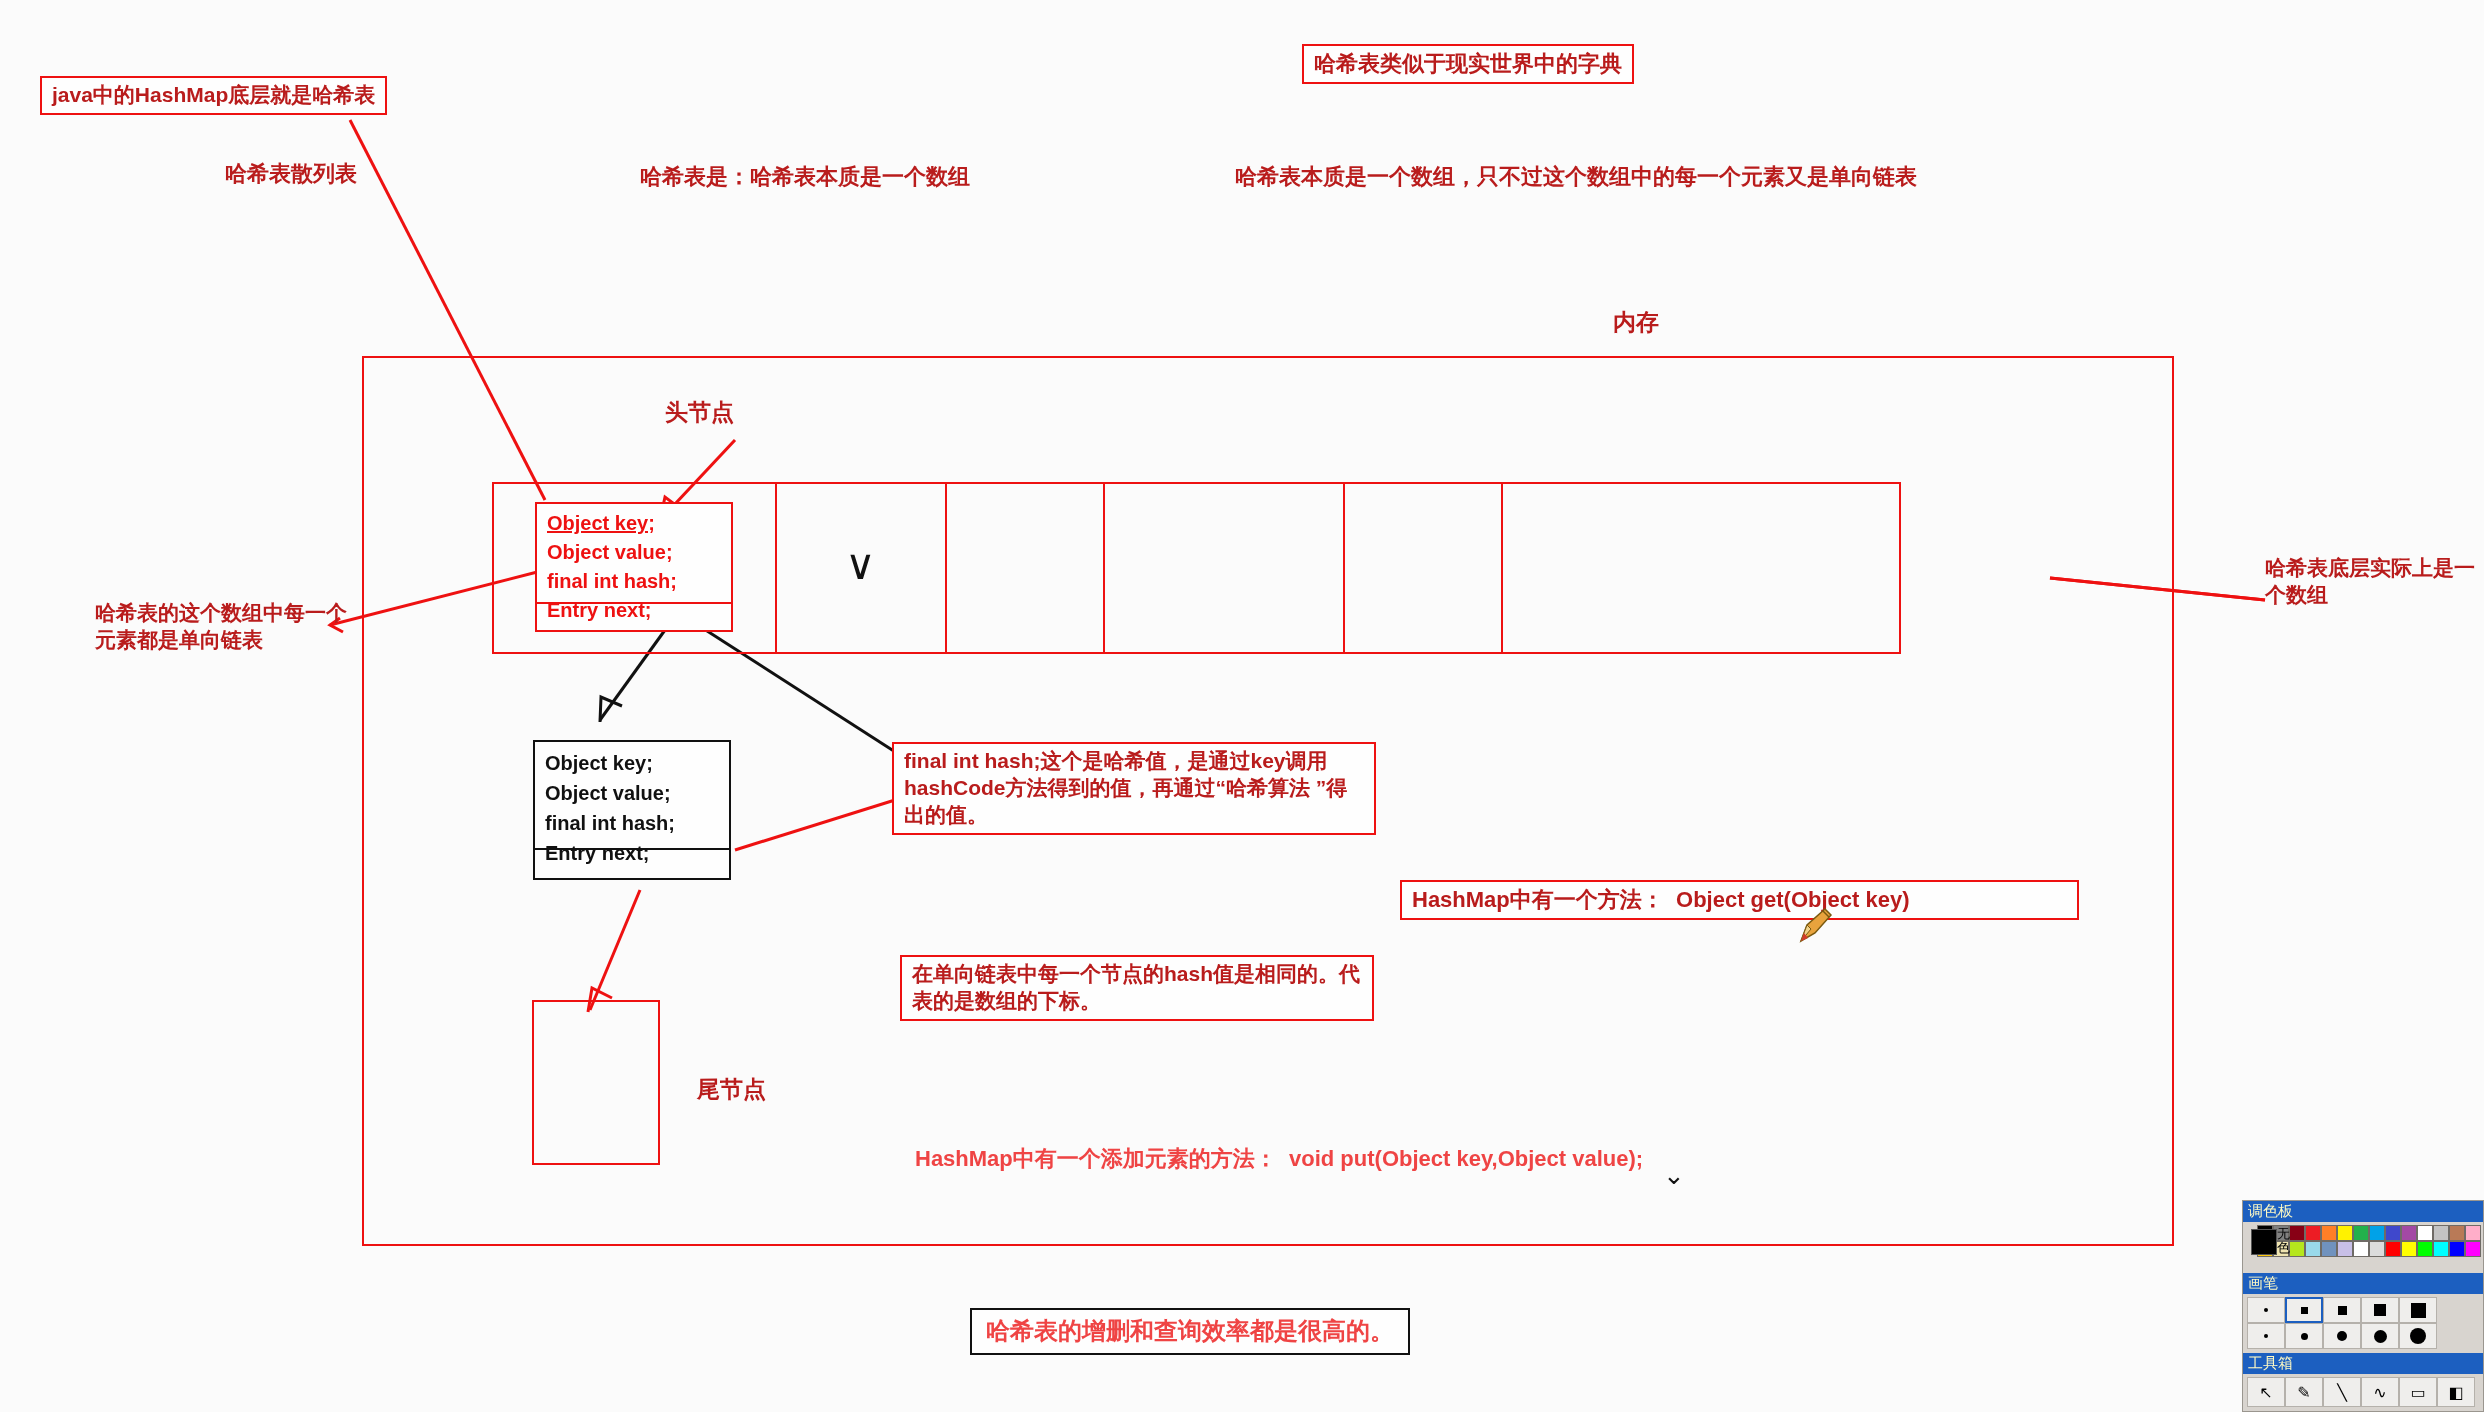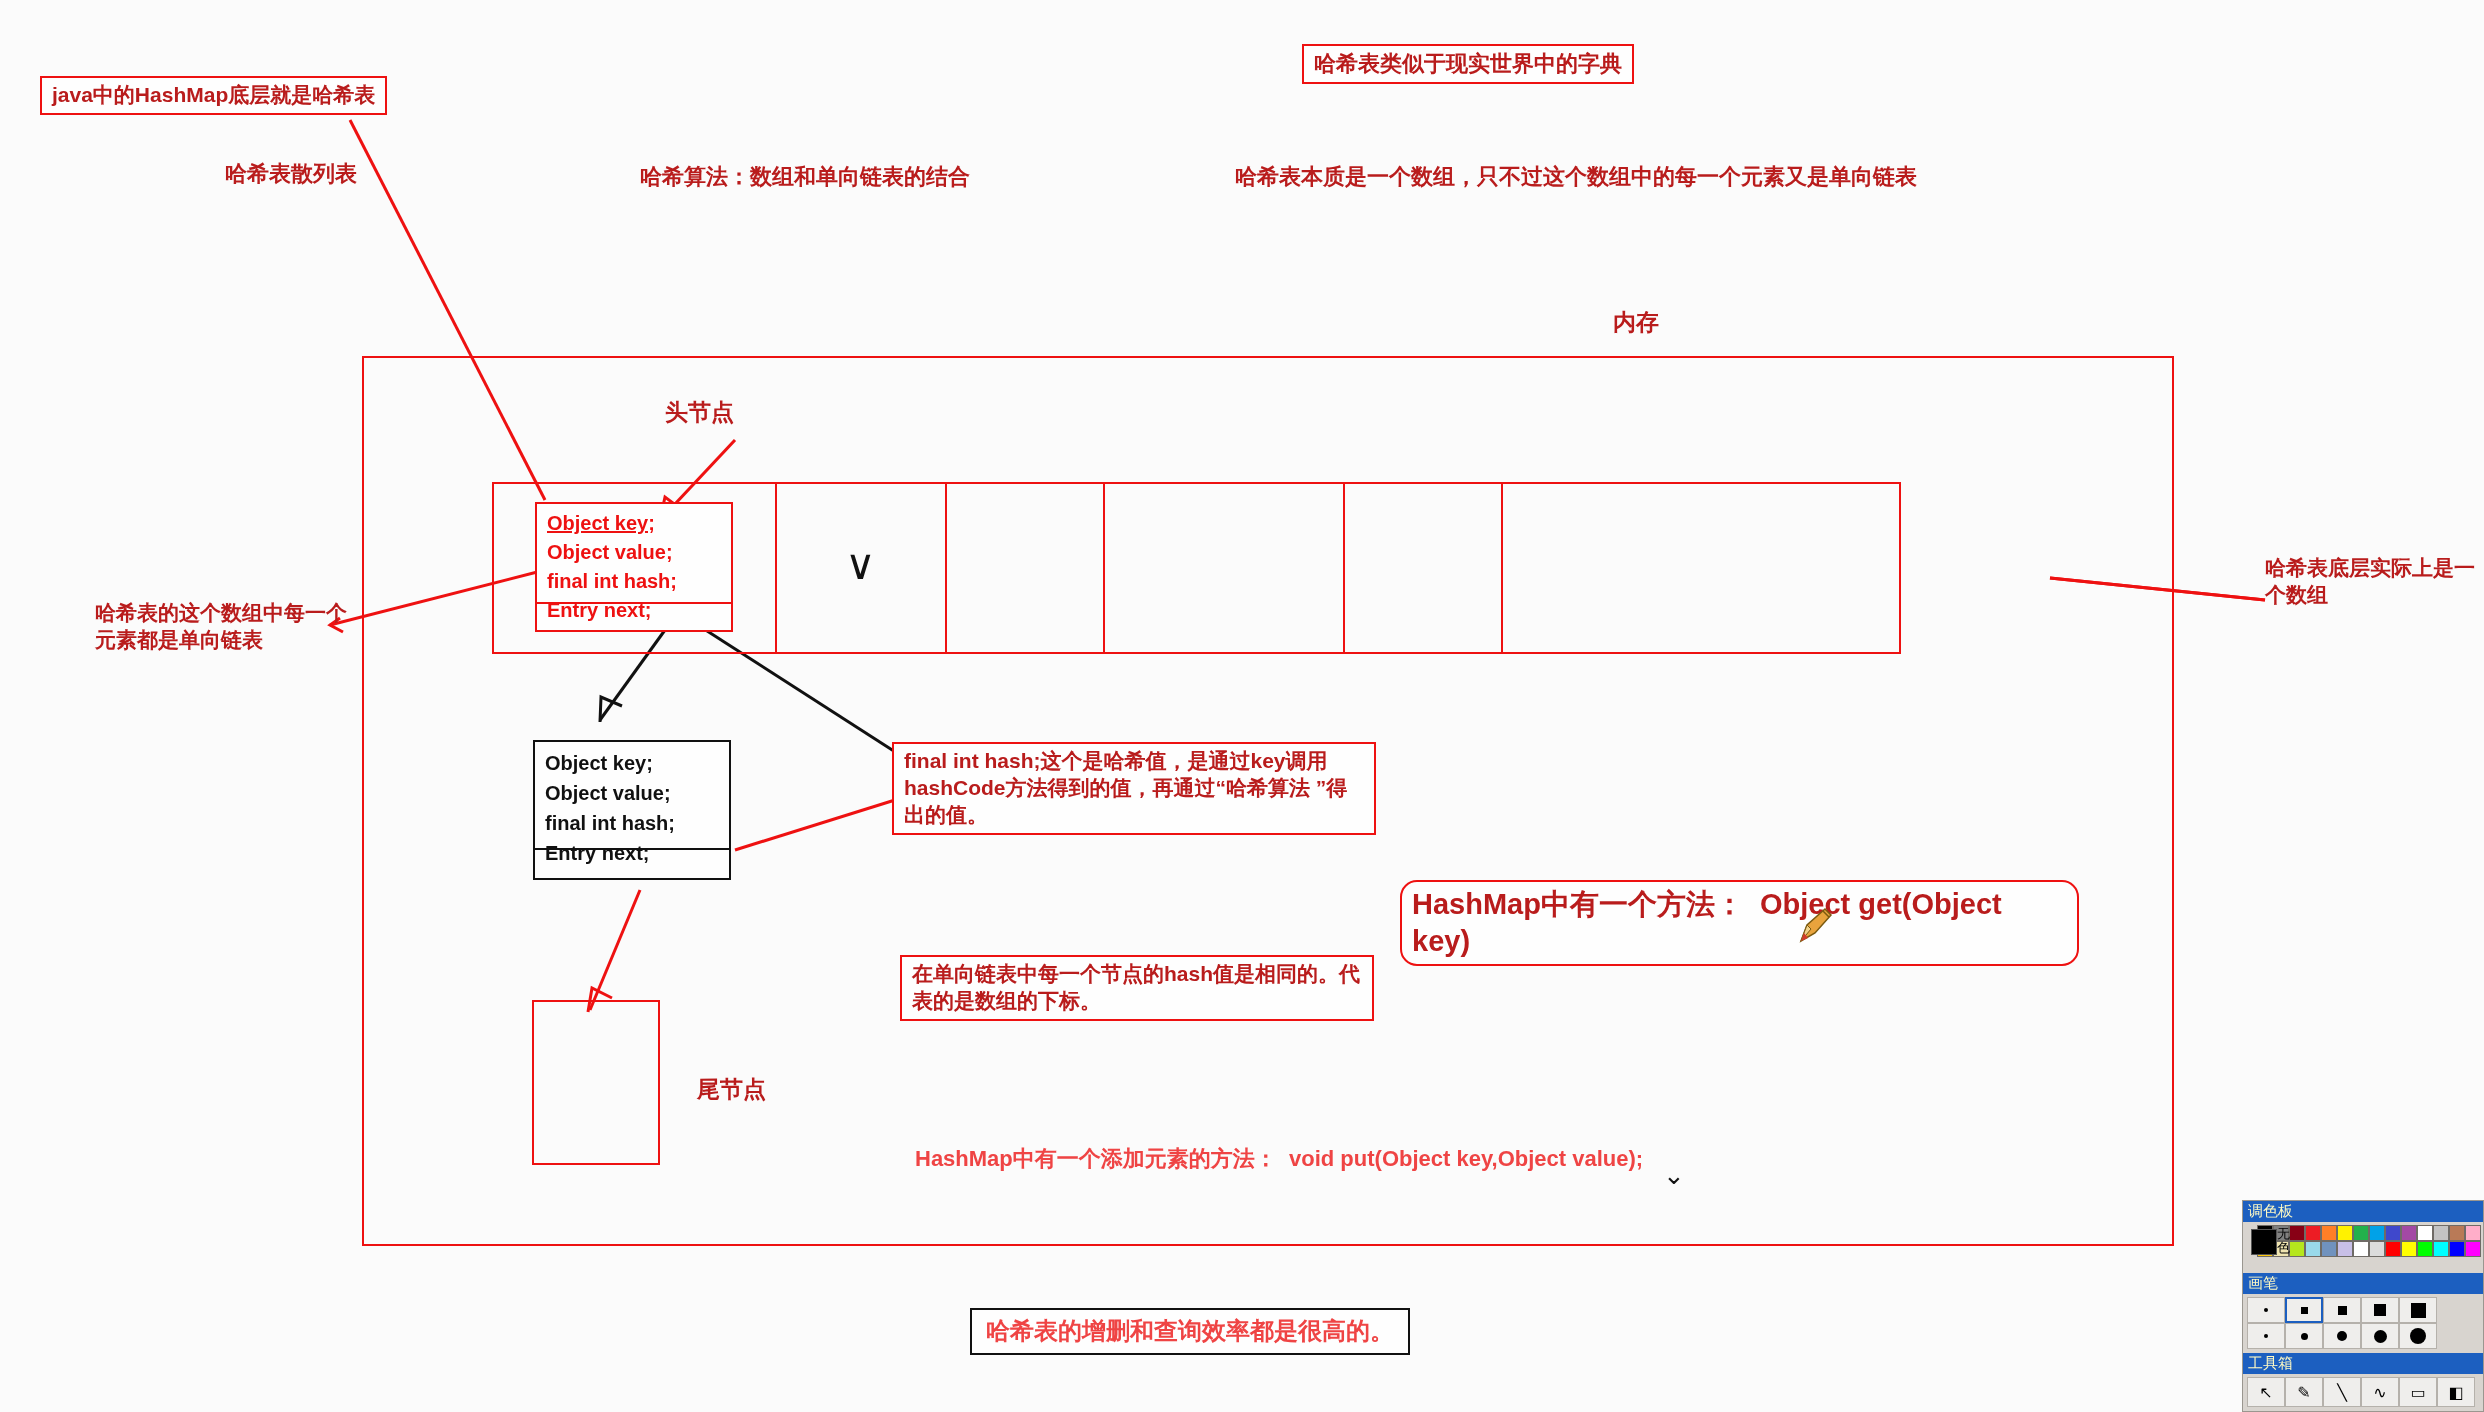--- a/index.html
+++ b/index.html
@@ -245,21 +245,21 @@
     <line x1="640" y1="890" x2="590" y2="1010" stroke="#ee1111" stroke-width="3"></line>
     <polyline points="588,1012 592,988 612,998" fill="none" stroke="#ee1111" stroke-width="3"></polyline>
   </svg>
 
   <div class="note boxed red" style="left:40px; top:76px; font-size:21px;">java中的HashMap底层就是哈希表</div>
 
   <div class="note boxed red" style="left:1302px; top:44px; font-size:22px;">哈希表类似于现实世界中的字典</div>
 
   <div class="note red" style="left:225px; top:160px; font-size:22px;">哈希表散列表</div>
 
-  <div class="note red" style="left:640px; top:163px; font-size:22px;">哈希算法：数组和单向链表的结合</div>
+  <div class="note red" style="left:640px; top:163px; font-size:22px;">哈希表是：哈希表本质是一个数组</div>
 
   <div class="note red" style="left:1235px; top:163px; font-size:22px;">哈希表本质是一个数组，只不过这个数组中的每一个元素又是单向链表</div>
 
   <div class="note red" style="left:1613px; top:308px; font-size:23px;text-align:right;">内存</div>
 
   <div id="memory-rect"></div>
 
   <div id="array-row">
     <div class="cell cell-w1"></div>
     <div class="cell cell-w2"></div>
@@ -293,21 +293,21 @@
   <div class="note red" style="left:697px; top:1075px; font-size:23px;">尾节点</div>
 
   <div class="note red" style="left:95px; top:600px; font-size:21px; width:255px;">哈希表的这个数组中每一个元素都是单向链表</div>
 
   <div class="note red" style="left:2265px; top:555px; font-size:21px; width:210px;">哈希表底层实际上是一个数组</div>
 
   <div class="note boxed red" style="left:892px; top:742px; width:460px; font-size:21px;">final int hash;这个是哈希值，是通过key调用hashCode方法得到的值，再通过“哈希算法 ”得出的值。</div>
 
   <div class="note boxed red" style="left:900px; top:955px; width:450px; font-size:21px;">在单向链表中每一个节点的hash值是相同的。代表的是数组的下标。</div>
 
-  <div class="note boxed red" style="left:1400px; top:880px; width:655px; font-size:29px;border-radius:17px;">HashMap中有一个方法：  Object get(Object key)</div>
+  <div class="note boxed red" style="left:1400px; top:880px; width:655px; font-size:22px;">HashMap中有一个方法：  Object get(Object key)</div>
 
   <div class="note blk" style="left:915px; top:1145px; font-size:22px;">HashMap中有一个添加元素的方法：  void put(Object key,Object value);</div>
 
   <div class="note boxed-blk blk" style="left:970px; top:1308px; font-size:24px;">哈希表的增删和查询效率都是很高的。</div>
 
   <svg class="cursor-pencil" viewBox="0 0 40 42">
     <polygon points="6,36 12,20 30,4 36,10 20,28" fill="#e8a33d" stroke="#7a5a10" stroke-width="1.5"></polygon>
     <polygon points="6,36 12,20 16,24" fill="#f2d28a" stroke="#7a5a10" stroke-width="1"></polygon>
     <polygon points="6,36 9,28 13,33" fill="#d23b2a"></polygon>
     <line x1="28" y1="6" x2="34" y2="12" stroke="#7a5a10" stroke-width="1.5"></line>

